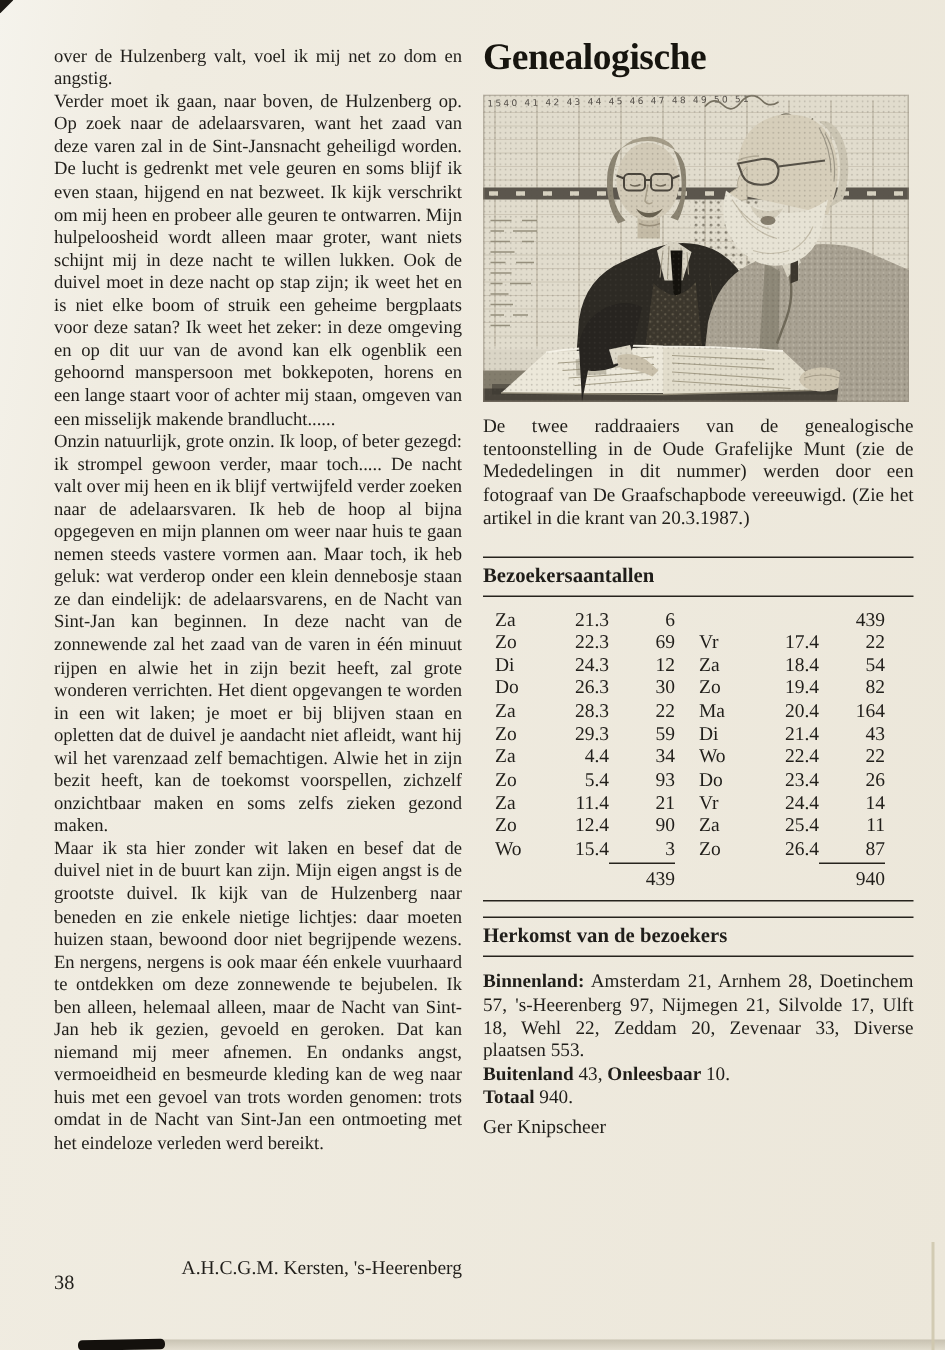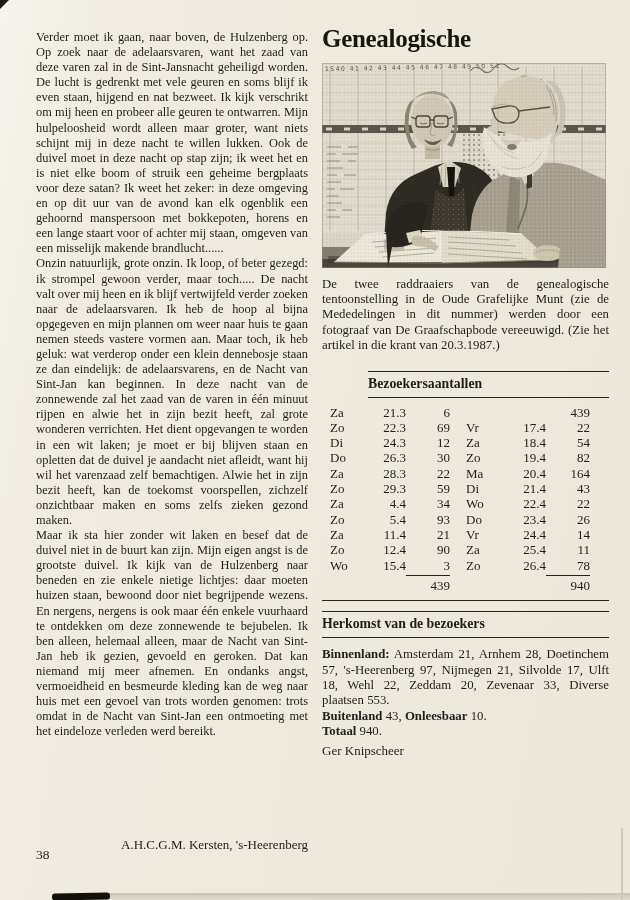--- a/index.html
+++ b/index.html
@@ -13,21 +13,21 @@
   .story p{margin:0;font-size:12.4px;line-height:15.1px;text-align:justify;}
   .story-signature{position:absolute;left:36px;top:837px;width:272px;text-align:right;font-size:13px;}
   .page-number{position:absolute;left:36px;top:847px;font-size:13.5px;}
   
   .article{position:absolute;left:322px;top:26px;width:287px;}
   .article-title{font-weight:bold;font-size:25px;line-height:25.5px;letter-spacing:-0.3px;color:#17150f;}
   .photo-wrap{margin-top:11px;width:336px;height:205px;text-align:center;}
   .photo-wrap svg{display:block;}
   .caption{margin:9px 0 0;font-size:12.8px;line-height:15.4px;text-align:justify;}
   .sect{border-top:1.6px solid #26231d;border-bottom:1.6px solid #26231d;padding:4px 0 5px;}
-  .sect-1{margin-top:17px;margin-left:46px;}
+  .sect-1{margin-top:17px;}
   .sect-2{margin-top:10px;}
   .sect h2{margin:0;font-size:13.8px;font-weight:bold;}
   .vtable{display:flex;margin-top:7px;font-size:13px;}
   .vt{padding-left:8px;}
   .vt-right{margin-left:8px;}
   .trow{display:grid;grid-template-columns:30px 46px 44px;line-height:15.3px;}
   .vt-right .trow{grid-template-columns:30px 50px 44px;}
   .cell{white-space:pre;}
   .c1,.c2{text-align:right;}
   .trow.total{margin-top:2px;}
@@ -45,20 +45,21 @@
   .artifact-bottom-blob{position:absolute;left:52px;top:893px;width:58px;height:7px;background:#14110d;
     border-radius:3px;transform:rotate(-1deg);}
   .artifact-right-line{position:absolute;left:621px;top:828px;width:2px;height:72px;background:#cfc8ae;opacity:.9;}
 </style>
 </head>
 <body>
 
 <div class="page">
 
   <div class="story">
+      <p>over de Hulzenberg valt, voel ik mij net zo dom en angstig.</p>
       <p>Verder moet ik gaan, naar boven, de Hulzenberg op. Op zoek naar de adelaarsvaren, want het zaad van deze varen zal in de Sint-Jansnacht geheiligd worden. De lucht is gedrenkt met vele geuren en soms blijf ik even staan, hijgend en nat bezweet. Ik kijk verschrikt om mij heen en probeer alle geuren te ontwarren. Mijn hulpeloosheid wordt alleen maar groter, want niets schijnt mij in deze nacht te willen lukken. Ook de duivel moet in deze nacht op stap zijn; ik weet het en is niet elke boom of struik een geheime bergplaats voor deze satan? Ik weet het zeker: in deze omgeving en op dit uur van de avond kan elk ogenblik een gehoornd manspersoon met bokkepoten, horens en een lange staart voor of achter mij staan, omgeven van een misselijk makende brandlucht......</p>
       <p>Onzin natuurlijk, grote onzin. Ik loop, of beter gezegd: ik strompel gewoon verder, maar toch..... De nacht valt over mij heen en ik blijf vertwijfeld verder zoeken naar de adelaarsvaren. Ik heb de hoop al bijna opgegeven en mijn plannen om weer naar huis te gaan nemen steeds vastere vormen aan. Maar toch, ik heb geluk: wat verderop onder een klein dennebosje staan ze dan eindelijk: de adelaarsvarens, en de Nacht van Sint-Jan kan beginnen. In deze nacht van de zonnewende zal het zaad van de varen in één minuut rijpen en alwie het in zijn bezit heeft, zal grote wonderen verrichten. Het dient opgevangen te worden in een wit laken; je moet er bij blijven staan en opletten dat de duivel je aandacht niet afleidt, want hij wil het varenzaad zelf bemachtigen. Alwie het in zijn bezit heeft, kan de toekomst voorspellen, zichzelf onzichtbaar maken en soms zelfs zieken gezond maken.</p>
       <p>Maar ik sta hier zonder wit laken en besef dat de duivel niet in de buurt kan zijn. Mijn eigen angst is de grootste duivel. Ik kijk van de Hulzenberg naar beneden en zie enkele nietige lichtjes: daar moeten huizen staan, bewoond door niet begrijpende wezens. En nergens, nergens is ook maar één enkele vuurhaard te ontdekken om deze zonnewende te bejubelen. Ik ben alleen, helemaal alleen, maar de Nacht van Sint-Jan heb ik gezien, gevoeld en geroken. Dat kan niemand mij meer afnemen. En ondanks angst, vermoeidheid en besmeurde kleding kan de weg naar huis met een gevoel van trots worden genomen: trots omdat in de Nacht van Sint-Jan een ontmoeting met het eindeloze verleden werd bereikt.</p>
     </div>
   <div class="story-signature">A.H.C.G.M. Kersten, 's-Heerenberg</div>
   <div class="page-number">38</div>
 
   <div class="article">
     <div class="article-title">
       <div>Genealogische</div>
@@ -289,21 +290,21 @@
               <span class="cell c2">14</span>
             </div>
             <div class="trow">
               <span class="cell c0">Za</span>
               <span class="cell c1">25.4</span>
               <span class="cell c2">11</span>
             </div>
             <div class="trow">
               <span class="cell c0">Zo</span>
               <span class="cell c1">26.4</span>
-              <span class="cell c2">78</span>
+              <span class="cell c2">87</span>
             </div>
           </div>
         <div class="trow total">
           <span class="cell c0"></span>
           <span class="cell c1"></span>
           <span class="cell c2 sum">940</span>
         </div>
       </div>
     </div>
     <div class="table-rule"></div>

